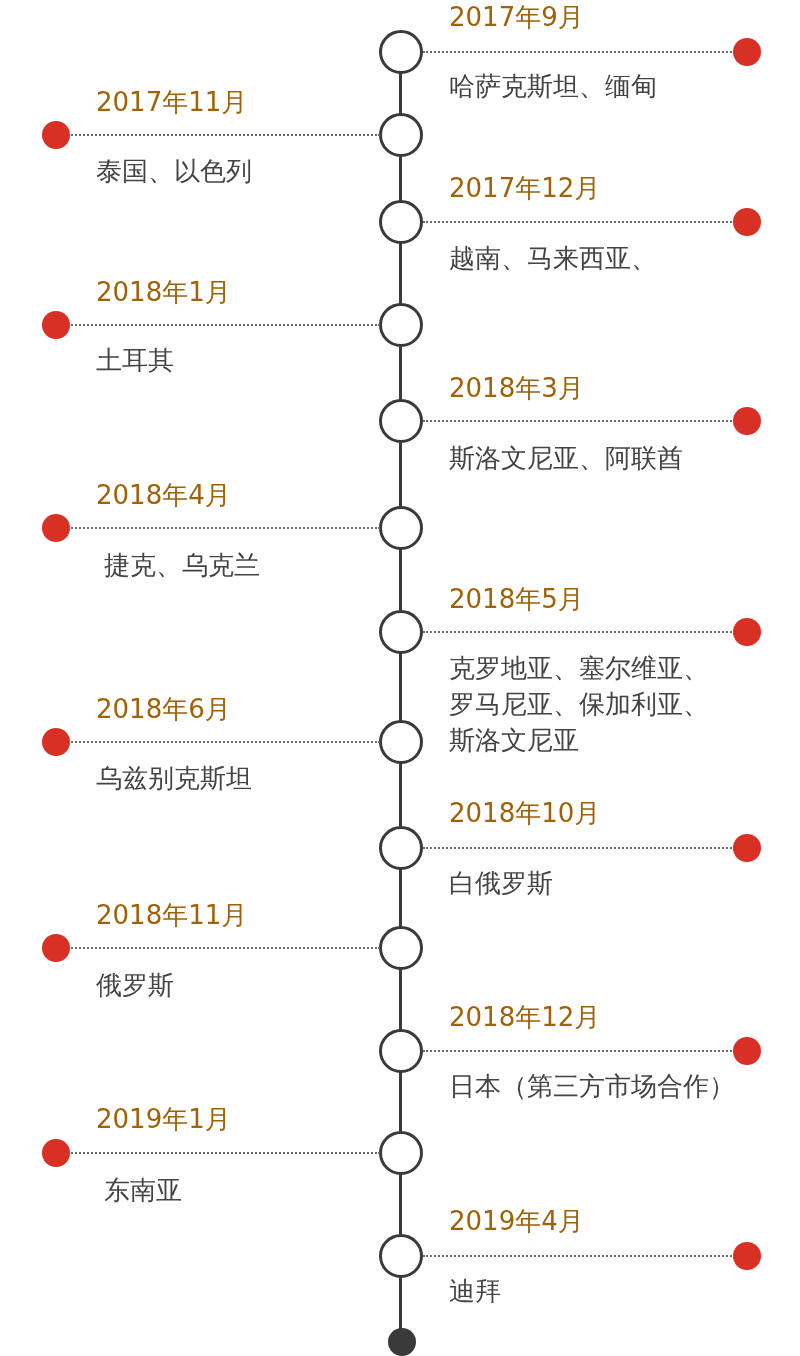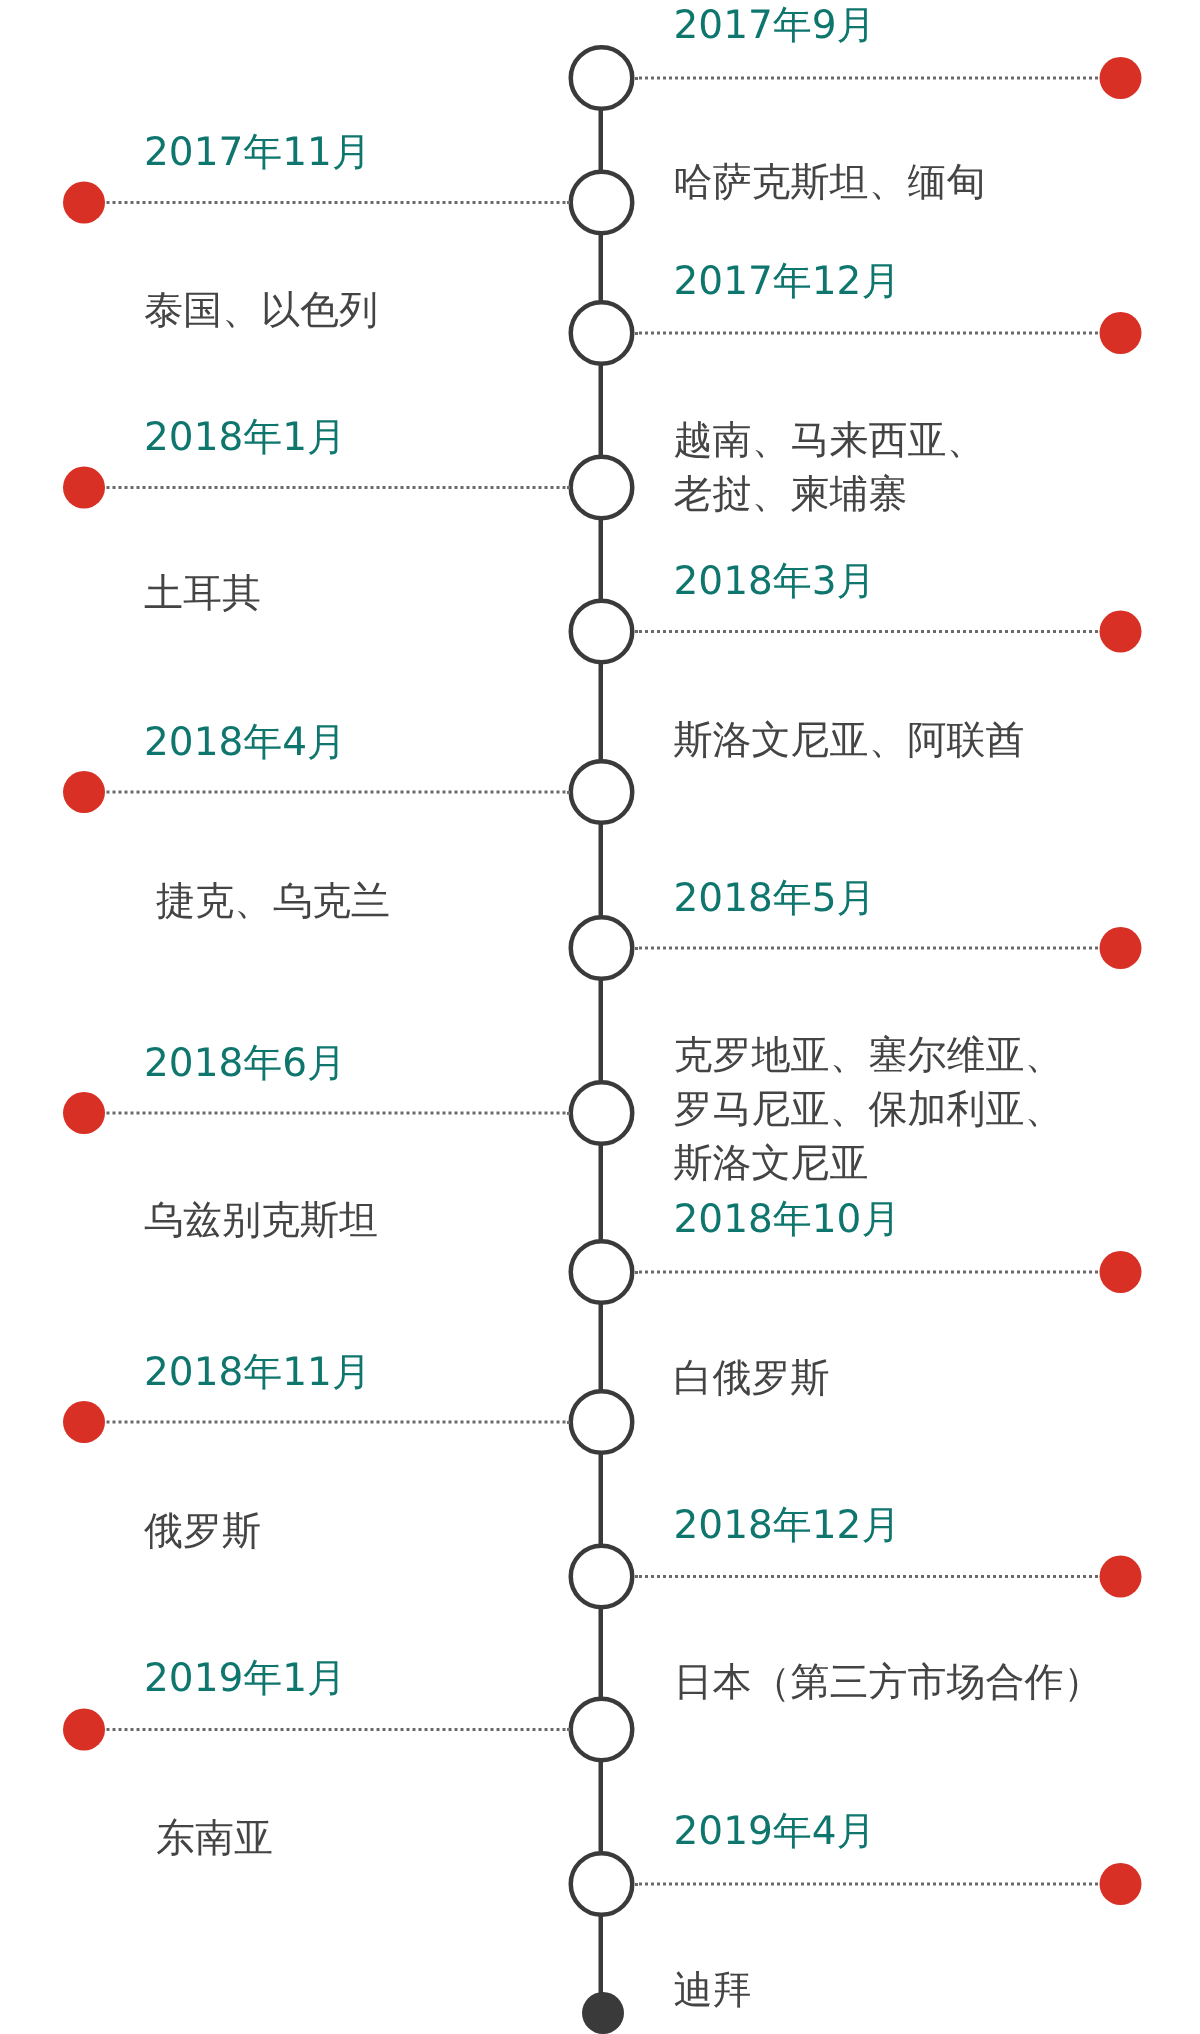--- a/index.html
+++ b/index.html
@@ -4,22 +4,22 @@
 <style>
   html, body { margin:0; padding:0; background:#ffffff; }
   body { width:800px; height:1356px; position:relative; overflow:hidden;
          font-family: "DejaVu Sans", "Liberation Sans", sans-serif; }
   .axis { position:absolute; left:399px; top:52px; width:3px; height:1290px; background:#3a3a3a; }
   .node { position:absolute; width:44px; height:44px; border:3px solid #3a3a3a; border-radius:50%;
           background:#fff; box-sizing:border-box; left:379px; }
   .end-dot { position:absolute; left:388px; top:1328px; width:28px; height:28px; border-radius:50%; background:#3a3a3a; }
   .conn { position:absolute; height:0; border-top:2px dotted #6a6a6a; }
   .rdot { position:absolute; width:28px; height:28px; border-radius:50%; background:#d93025; }
-  .date { position:absolute; color:#0f766e; font-size:26px; line-height:30px; white-space:nowrap; }
-  .desc { position:absolute; color:#444; font-size:26px; line-height:36px; white-space:nowrap;margin-top:36px; }
+  .date { position:absolute; color:#a16207; font-size:26px; line-height:30px; white-space:nowrap; }
+  .desc { position:absolute; color:#444; font-size:26px; line-height:36px; white-space:nowrap; }
 </style>
 </head>
 <body>
 
 <div>
   <div class="axis"></div>
 
   <div class="node" style="top:30px"></div>
   <div class="conn" style="left:423px;top:51px;width:320px"></div>
   <div class="rdot" style="left:733px;top:38px"></div>
@@ -35,21 +35,20 @@
   <div class="desc" style="left:96px;top:153px">
       <div>泰国、以色列</div>
     </div>
 
   <div class="node" style="top:200px"></div>
   <div class="conn" style="left:423px;top:221px;width:320px"></div>
   <div class="rdot" style="left:733px;top:208px"></div>
   <div class="date" style="left:449px;top:173px">2017年12月</div>
   <div class="desc" style="left:449px;top:240px">
       <div>越南、马来西亚、</div>
-      <div>老挝、柬埔寨</div>
   </div>
 
   <div class="node" style="top:303px"></div>
   <div class="conn" style="left:60px;top:324px;width:320px"></div>
   <div class="rdot" style="left:42px;top:311px"></div>
   <div class="date" style="left:96px;top:277px">2018年1月</div>
   <div class="desc" style="left:96px;top:342px">
       <div>土耳其</div>
     </div>
 

